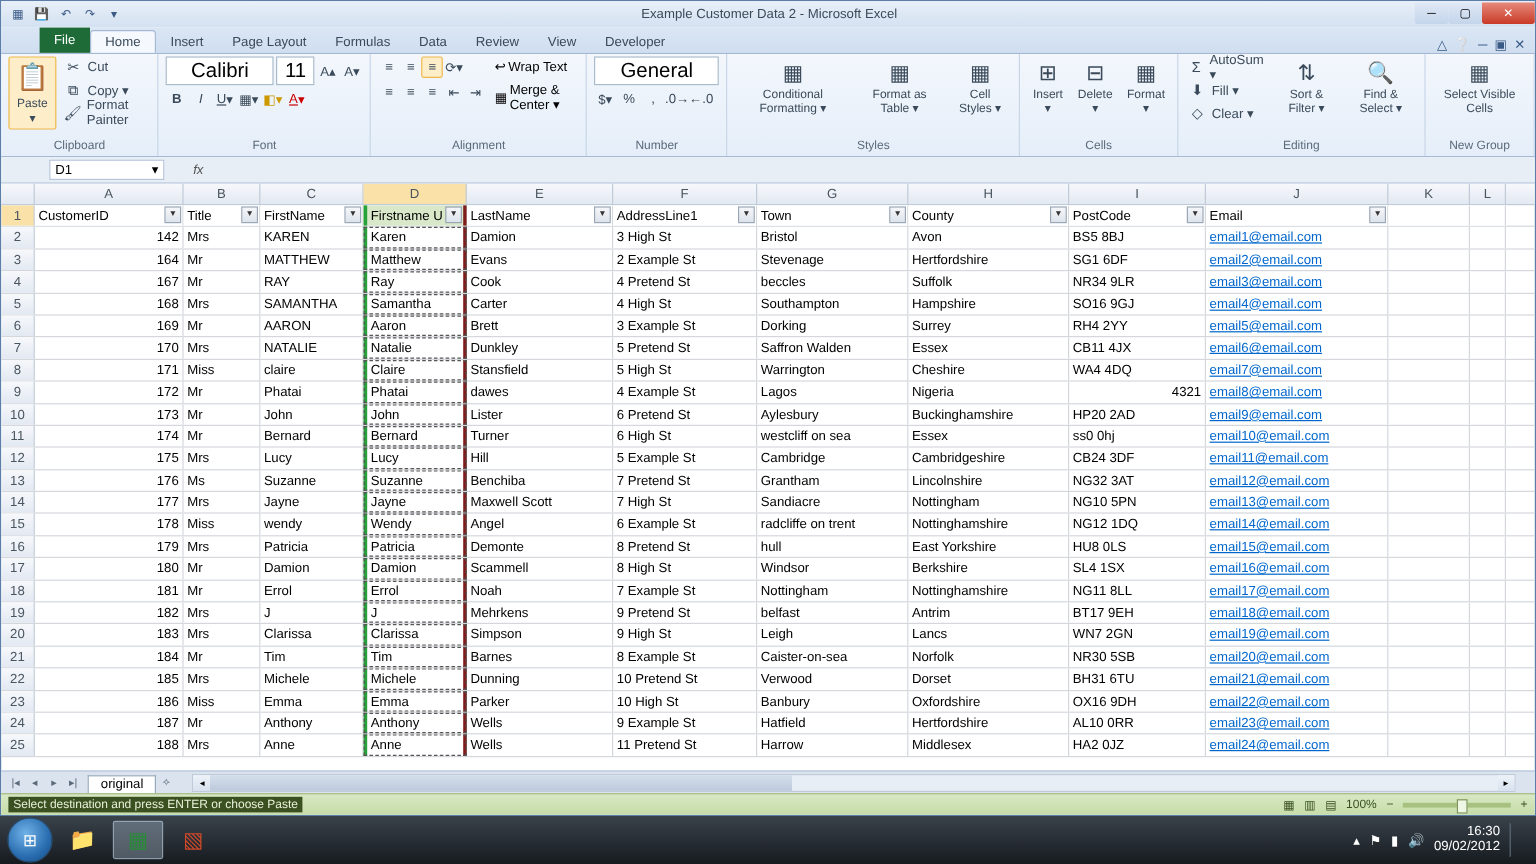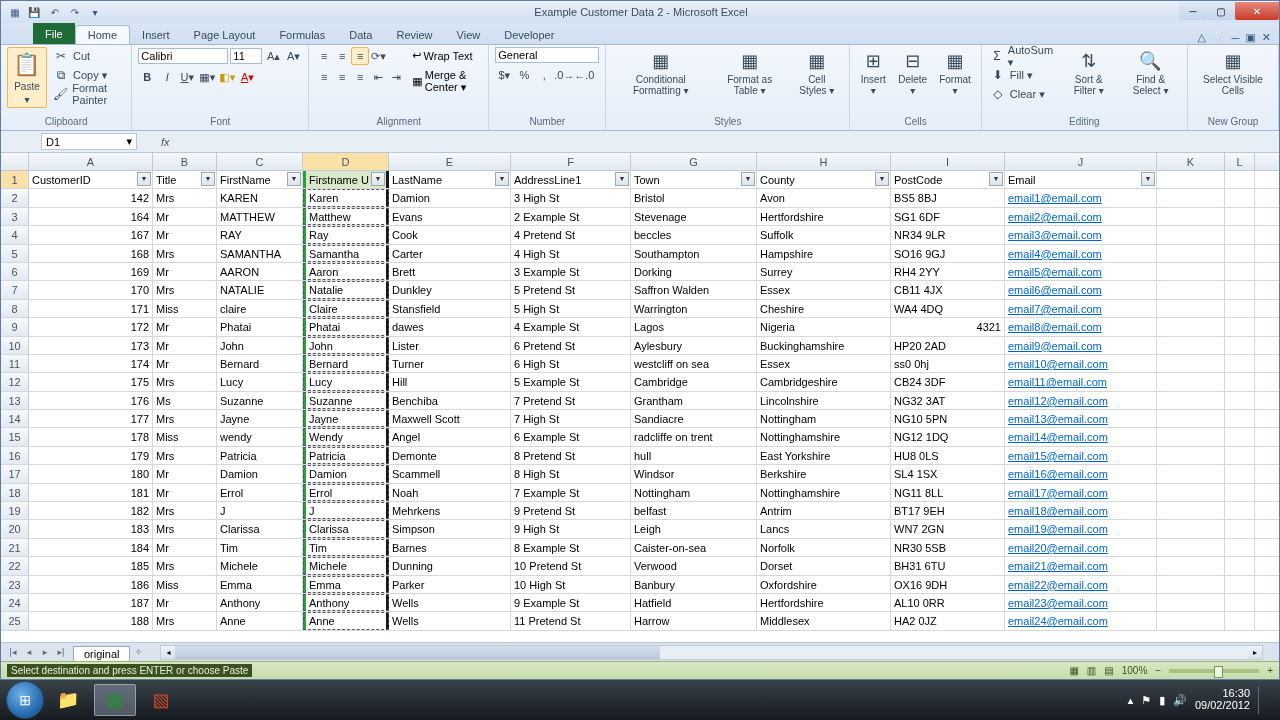--- a/index.html
+++ b/index.html
@@ -29,21 +29,21 @@
 .grp { border-right: 1px solid #c8d6e8; padding: 2px 6px; display: flex; flex-direction: column; }
 .grp-body { flex: 1; display: flex; align-items: flex-start; gap: 4px; }
 .grp-label { text-align: center; font-size: 10px; color: #5a6a7a; padding-bottom: 1px; }
 .vbtn { display: flex; flex-direction: column; align-items: center; gap: 2px; padding: 2px 4px; cursor: pointer; font-size: 10px; color: #3a4a5a; text-align: center; line-height: 1.05; }
 .vbtn .ic { width: 24px; height: 24px; display: flex; align-items: center; justify-content: center; font-size: 18px; }
 .vbtn.big .ic { width: 30px; height: 30px; font-size: 22px; }
 .hstack { display: flex; flex-direction: column; gap: 1px; }
 .hitem { display: flex; align-items: center; gap: 4px; padding: 0 2px; cursor: pointer; height: 18px; font-size: 11px; color: #3a4a5a; }
 .hitem .ic { width: 16px; height: 16px; display: flex; align-items: center; justify-content: center; font-size: 12px; }
 .font-row { display: flex; gap: 2px; align-items: center; }
-.font-sel { border: 1px solid #abc; background: #fff; font-size: 11px; padding: 1px 2px; }
+.font-sel { border: 1px solid #abc; background: #fff; font-size: 17px; padding: 1px 2px; text-align: center; }
 .font-name { width: 90px; }
 .font-size-sel { width: 32px; }
 .mini { width: 18px; height: 18px; border: 1px solid transparent; display: flex; align-items: center; justify-content: center; cursor: pointer; font-size: 11px; color: #3a4a5a; }
 .align-grp { display: flex; gap: 0; }
 .merge-btn { display: flex; align-items: center; gap: 2px; border: 1px solid transparent; padding: 1px 2px; cursor: pointer; font-size: 11px; }
 .highlighted { border: 1px solid #f0b84a; background: #fdeec9; border-radius: 2px; }
 
 
 .fbar { height: 22px; background: #e8eef6; border-bottom: 1px solid #b7c6db; display: flex; align-items: center; font-size: 11px; }
 .namebox { width: 96px; border: 1px solid #b7c6db; background: #fff; margin: 0 2px 0 40px; padding: 1px 4px; display: flex; align-items: center; }
@@ -58,21 +58,21 @@
 .colh { border-right: 1px solid #c0cad8; text-align: center; line-height: 18px; color: #4a5560; }
 .colh.sel { background: #f9e1a8; }
 .rows { flex: 1; overflow: hidden; }
 .row { display: flex; height: 18.4px; font-size: 11px; border-bottom: 1px solid #d4d8dd; }
 .rowh { width: 28px; background: linear-gradient(#f6f8fb,#e3e9f2); border-right: 1px solid #c0cad8; text-align: center; line-height: 18px; color: #4a5560; font-size: 11px; }
 .rowh.sel { background: #f9e1a8; }
 .cell { border-right: 1px solid #d4d8dd; padding: 0 3px; line-height: 18px; white-space: nowrap; overflow: hidden; position: relative; }
 .cell.num { text-align: right; }
 .hdr-row .cell { background: #fff; font-weight: normal; }
 .filter-btn { position: absolute; right: 1px; top: 1px; width: 14px; height: 14px; border: 1px solid #9aa7b6; background: linear-gradient(#f4f6f9,#dde4ec); font-size: 7px; display: flex; align-items: center; justify-content: center; color: #333; cursor: pointer; }
-.col-D { border-left: 3px solid #27a23a; border-right: 3px solid #0f172a; }
+.col-D { border-left: 3px solid #27a23a; border-right: 3px solid #7f1d1d; }
 .row1 .col-D { background: #d9e8c8; }
 .email { color: #0066cc; text-decoration: underline; cursor: pointer; }
 .marching { outline: 1.5px dashed #555; outline-offset: -1px; }
 
 
 .sheet-bar { height: 19px; background: #dbe3ee; border-top: 1px solid #b7c6db; display: flex; align-items: center; font-size: 11px; }
 .sheet-nav { display: flex; gap: 0; padding: 0 4px; }
 .sheet-nav-btn { width: 16px; text-align: center; color: #5a6a7a; cursor: pointer; font-size: 9px; }
 .sheet-tab { background: #fff; border: 1px solid #9ab; border-bottom: none; padding: 1px 10px; margin-top: 2px; cursor: pointer; }
 .hscroll { flex: 1; margin-left: 14px; margin-right: 16px; height: 15px; background: #e8eef6; border: 1px solid #c0cad8; position: relative; }

